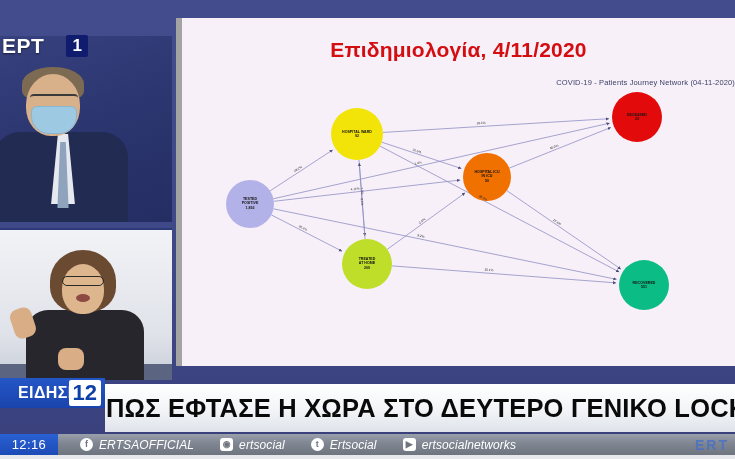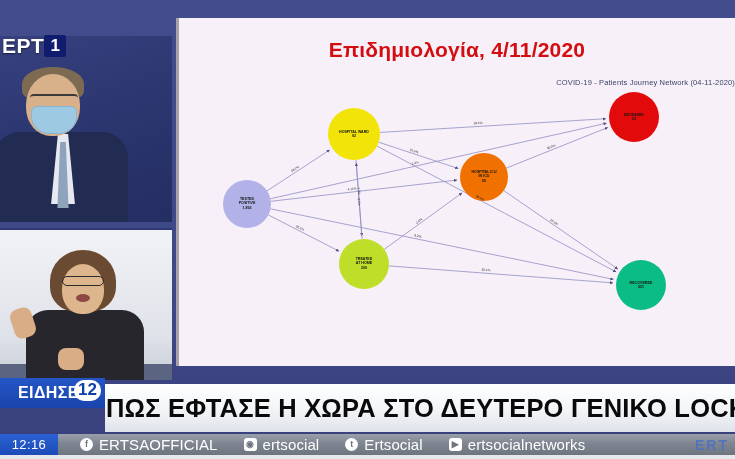--- a/index.html
+++ b/index.html
@@ -75,38 +75,38 @@
   .int-hand1 { position:absolute; left: 12px; top: 78px; width: 22px; height: 30px;
     background:#d9ae86; border-radius: 8px; transform: rotate(-18deg); }
   .int-hand2 { position:absolute; left: 58px; top: 118px; width: 26px; height: 22px;
     background:#d9ae86; border-radius: 8px; }
   .int-desk { position:absolute; left: 0; bottom: 0; width: 172px; height: 16px;
     background:#5b6582; }
 
   
   .ert1 {
     position: absolute; left: 0; top: 18px; height: 28px;
-    display: flex; align-items: center; gap: 0; padding-left: 2px;
+    display: flex; align-items: center; gap: 22px; padding-left: 2px;
     z-index: 6;
   }
   .ert1-text {
     color:#ffffff; font-weight: bold; font-size: 21px; letter-spacing: .5px;
     text-shadow: 0 1px 2px rgba(0,0,0,.55);
   }
   .ert1-num {
     background:#101c6e; color:#ffffff; font-weight:bold; font-size:17px;
     width: 22px; height: 22px; display:flex; align-items:center; justify-content:center;
     border-radius: 2px;
   }
 
   
   .slide {
     position: absolute; left: 176px; top: 18px; width: 559px; height: 348px;
     background: #f7f0f8;
-    border-left: 3px solid #a3a3a3;
+    border-left: 6px solid #a3a3a3;
   }
   .slide-title {
     text-align:center; color:#d40d11; font-weight:bold; font-size:21px;
     margin-top: 20px; letter-spacing: .2px;
   }
   .slide-sub {
     text-align:center; color:#1a34bd; font-weight:bold; font-size:16px;
     margin-top: 5px;
   }
   .slide-cap {
@@ -157,22 +157,22 @@
     position:absolute; left:0; top:0; width:105px; height:30px;
     background: linear-gradient(180deg,#2456c6 0%, #1a44ad 100%);
     display:flex; align-items:center; overflow:hidden;
   }
   .badge-row .eid {
     color:#ffffff; font-weight:bold; font-size:16px;
     letter-spacing:.4px; padding-left:18px; white-space:nowrap;
   }
   .badge-row .num12 {
     position:absolute; right:4px; top:2px;
-    background:#ffffff; color:#0f3fa8; font-weight:bold; font-size:17px;
-    padding:1px 4px; border-radius:10px; line-height:1.1;
+    background:#ffffff; color:#0f3fa8; font-weight:bold; font-size:22px;
+    padding:1px 4px; border-radius:2px; line-height:1.1;
   }
   .badge-url {
     position:absolute; left:0; top:30px; width:105px; height:26px;
     background: linear-gradient(180deg,#eef1f6 0%, #d3d9e4 100%);
     display:flex; align-items:center; justify-content:center;
   }
   .badge-url span {
     color:#17306e; font-weight:bold; font-size:11px; letter-spacing:.2px;
   }
 
@@ -188,21 +188,21 @@
     flex: 0 0 58px;
   }
   .social-items { display:flex; align-items:center; gap:26px; padding-left:22px; flex:1; }
   .soc { display:flex; align-items:center; gap:6px; }
   .soc .ico {
     width:13px; height:13px; border-radius:50%; background:#ffffff;
     display:flex; align-items:center; justify-content:center;
     font-size:9px; font-weight:bold; color:#6e757f; line-height:1;
   }
   .soc .ico.sq { border-radius:3px; }
-  .soc .nm { color:#ffffff; font-size:15px; letter-spacing:.1px; }
+  .soc .nm { color:#ffffff; font-size:12px; letter-spacing:.1px;font-style:italic; }
   .ert-mark {
     padding-right:6px; color:#4a71c4; font-weight:bold; font-size:14px;
     letter-spacing:2px; opacity:.85;
   }
   .bottom-edge {
     position:absolute; left:0; top:89px; width:735px; height:4px;
     background:#3c4a9c;
   }
   .footer-line {
     position:absolute; left:0; top:455px; width:735px; height:4px; background:#e7e8ec;

